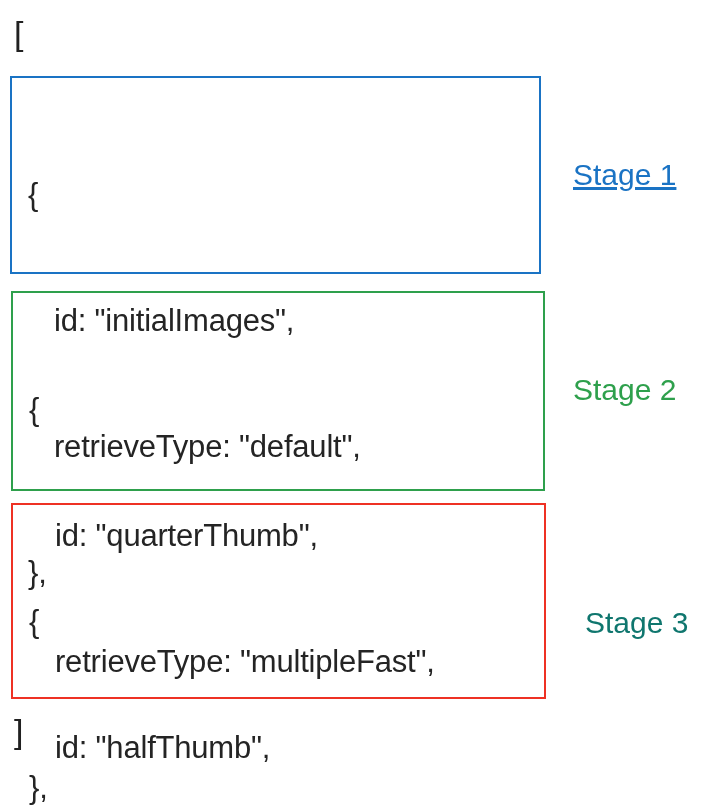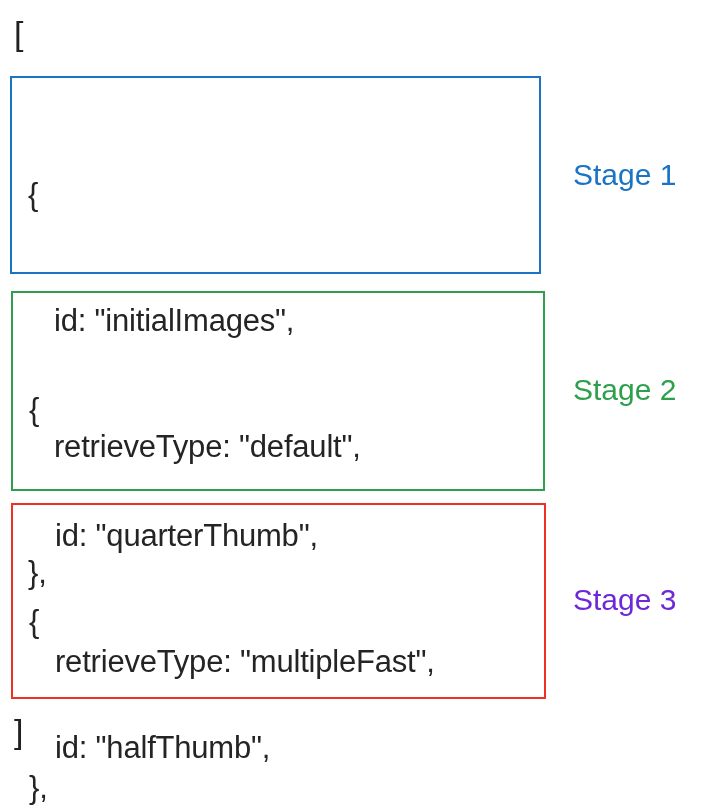--- a/index.html
+++ b/index.html
@@ -58,23 +58,23 @@
   
   .stage-label {
     position: absolute;
     left: 573px;
     font-family: "Liberation Sans", sans-serif;
     font-size: 30px;
     line-height: 30px;
     font-weight: normal;
     white-space: nowrap;
   }
-  .stage-label.l1 { top: 160px; color: #1a73c4; }
+  .stage-label.l1 { top: 160px; color: #1a73c4; text-decoration: underline; }
   .stage-label.l2 { top: 375px; color: #2ea04c; text-align: center; }
-  .stage-label.l3 { top: 585px; color: #6d28d9; }
+  .stage-label.l3 { top: 608px; color: #0f766e; margin-left: 12px; }
 </style>
 </head>
 <body>
 
 <div id="canvas">
 
   <span class="bracket bracket-open">[</span>
 
   <div class="stage-block s1">
     <div class="code">

